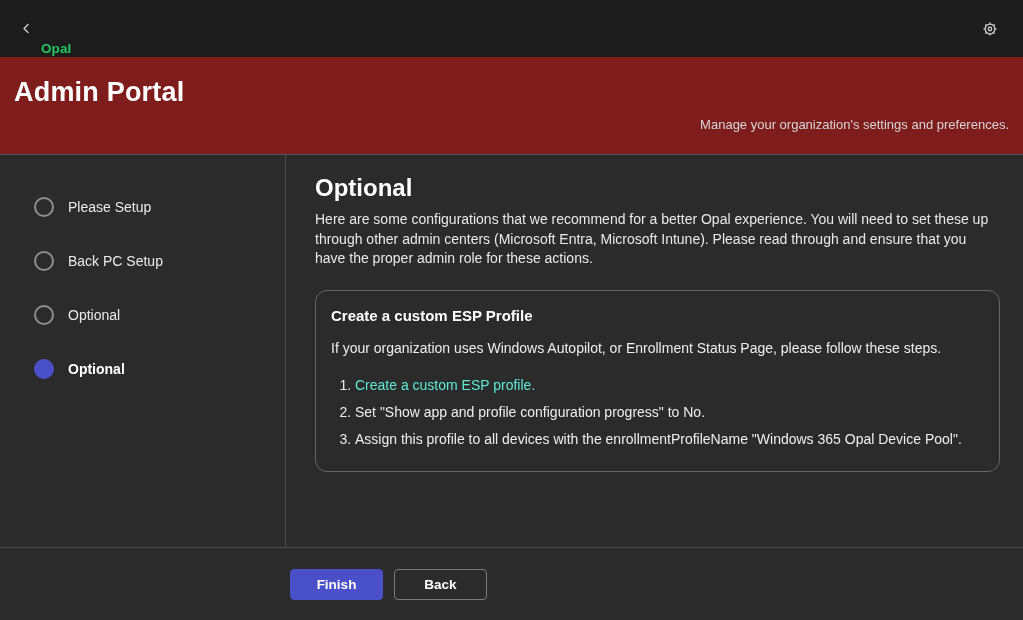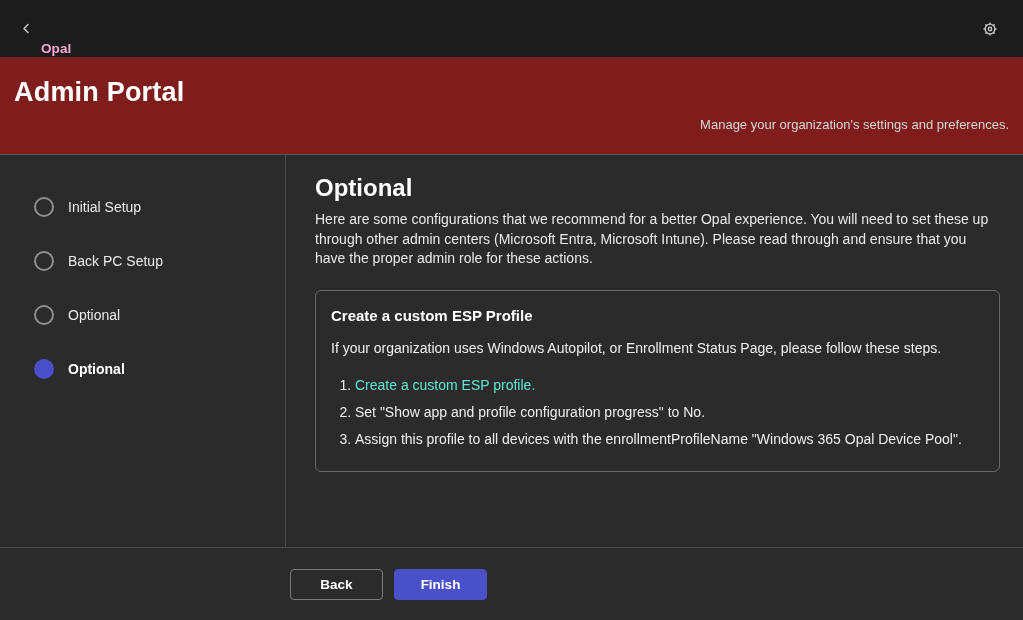--- a/index.html
+++ b/index.html
@@ -20,21 +20,21 @@
   }
   .back-nav {
     display: flex;
     align-items: center;
     gap: 9px;
     cursor: pointer;
   }
   .back-nav .app-name {
     font-size: 13.5px;
     font-weight: 700;
-    color: #f9a8d4;
+    color: #22c55e;
     letter-spacing: 0.1px;
     margin-top: 40px;
   }
   .topbar-spacer { flex: 1; }
   .gear-btn {
     width: 26px; height: 26px;
     display: flex; align-items: center; justify-content: center;
     cursor: pointer;
   }
 
@@ -108,21 +108,21 @@
   }
   .section-desc {
     margin-top: 7px;
     font-size: 14px;
     line-height: 19.5px;
     color: #e9e9e9;
   }
   .card {
     margin-top: 21px;
     border: 1px solid #676767;
-    border-radius: 6px;
+    border-radius: 12px;
     background: #2b2b2b;
     padding: 15px 20px 22px 15px;
   }
   .card-title {
     font-size: 15px;
     font-weight: 700;
     line-height: 20px;
   }
   .card-subtitle {
     margin-top: 12px;
@@ -213,21 +213,21 @@
 <div class="page-header">
   <div class="page-title">Admin Portal</div>
   <div class="page-subtitle">Manage your organization's settings and preferences.</div>
 </div>
 
 <div class="body-wrap">
 
   <div class="sidebar">
     <div class="nav-item">
       <span class="step-circle"></span>
-      <span class="nav-label">Initial Setup</span>
+      <span class="nav-label">Please Setup</span>
     </div>
     <div class="nav-item">
       <span class="step-circle"></span>
       <span class="nav-label">Back PC Setup</span>
     </div>
     <div class="nav-item">
       <span class="step-circle"></span>
       <span class="nav-label">Optional</span>
     </div>
     <div class="nav-item active">
@@ -248,15 +248,15 @@
           <a class="esp-link">Create a custom ESP profile.</a>
         </li>
         <li>Set "Show app and profile configuration progress" to No.</li>
         <li>Assign this profile to all devices with the enrollmentProfileName "Windows 365 Opal Device Pool".</li>
       </ol>
     </div>
   </div>
 </div>
 
 <div class="footer">
+  <div class="btn btn-finish">Finish</div>
   <div class="btn btn-back">Back</div>
-  <div class="btn btn-finish">Finish</div>
 </div>
 
 </body></html>

